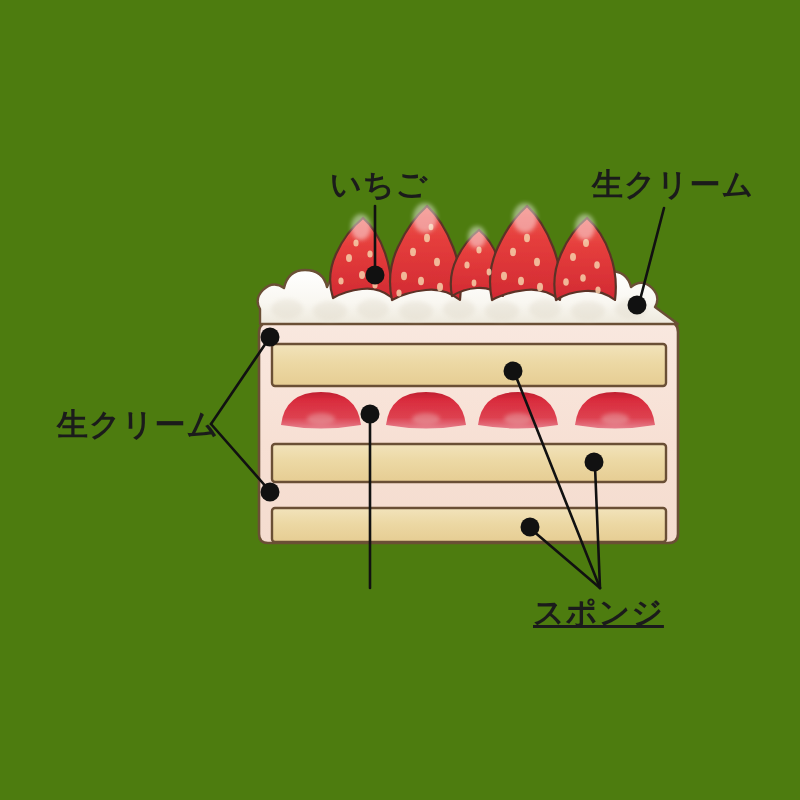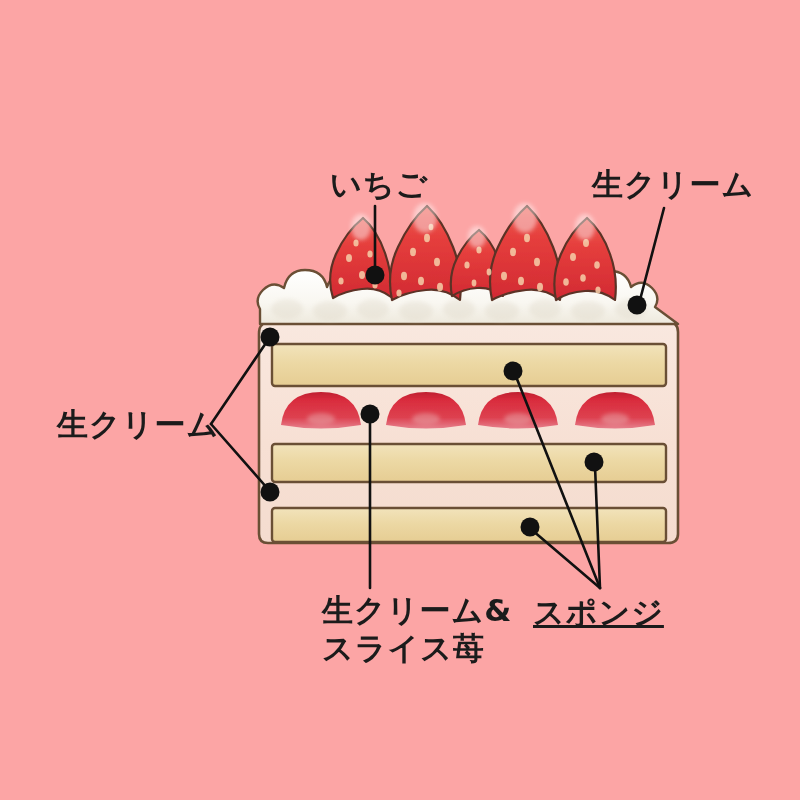--- a/index.html
+++ b/index.html
@@ -10,21 +10,21 @@
   body {
     width: 800px;
     height: 800px;
     font-family: "DejaVu Sans", "Liberation Sans", sans-serif;
     overflow: hidden;
   }
   #stage {
     position: relative;
     width: 800px;
     height: 800px;
-    background: #fca5a5;
+    background: #4d7c0f;
   }
   #diagram {
     position: absolute;
     left: 0;
     top: 0;
     width: 800px;
     height: 800px;
   }
   .lbl {
     position: absolute;
@@ -237,16 +237,14 @@
   </svg>
 
   <div class="lbl" id="label-ichigo">いちご</div>
 
   <div class="lbl" id="label-cream-top">生クリーム</div>
 
   <div class="lbl" id="label-cream-left">生クリーム</div>
 
   <div class="lbl" id="label-sponge">スポンジ</div>
 
-  <div class="lbl" id="label-cream-berry">生クリーム&amp;
-スライス苺</div>
 
 </div>
 
 </body></html>

